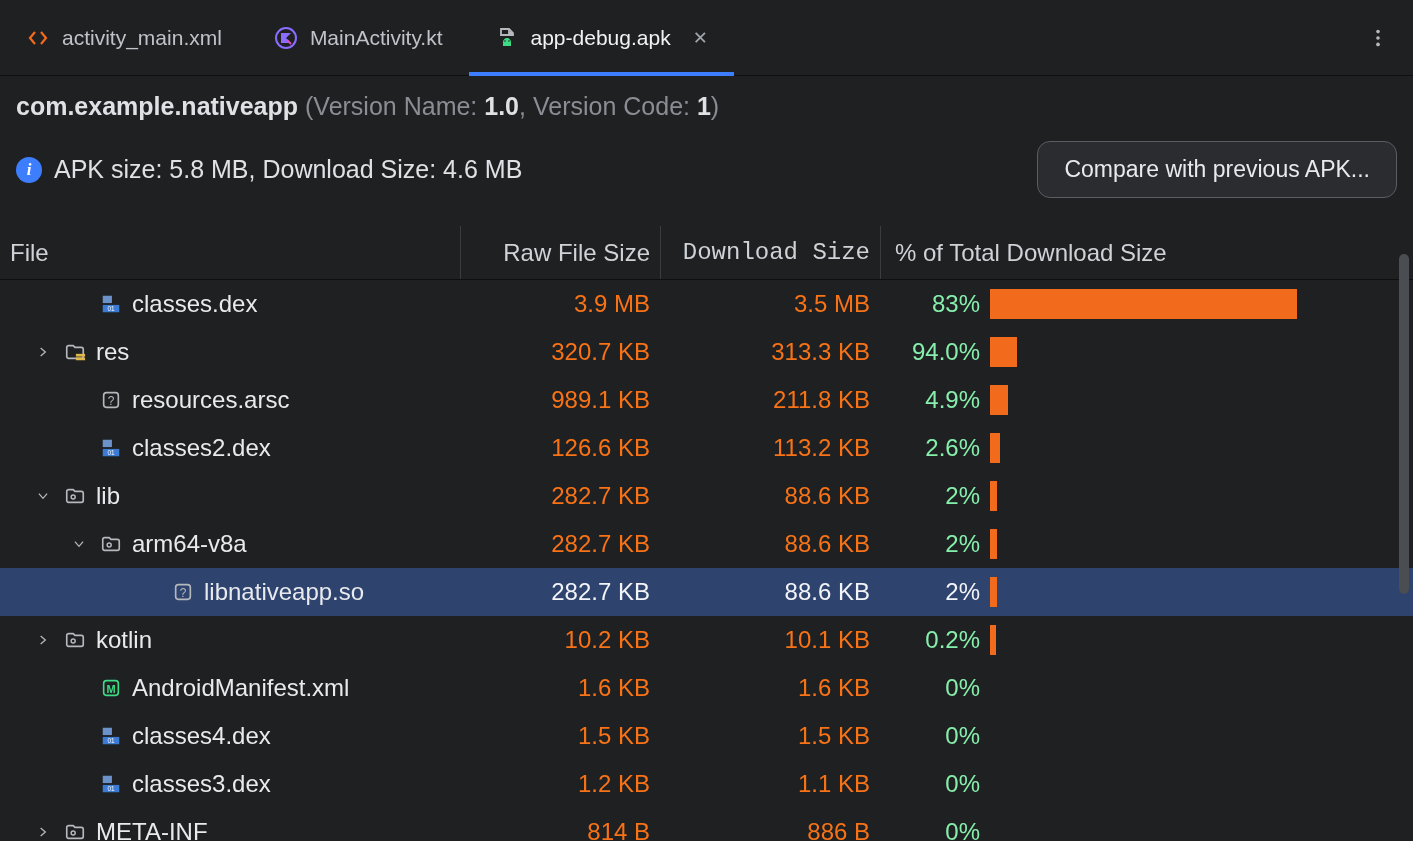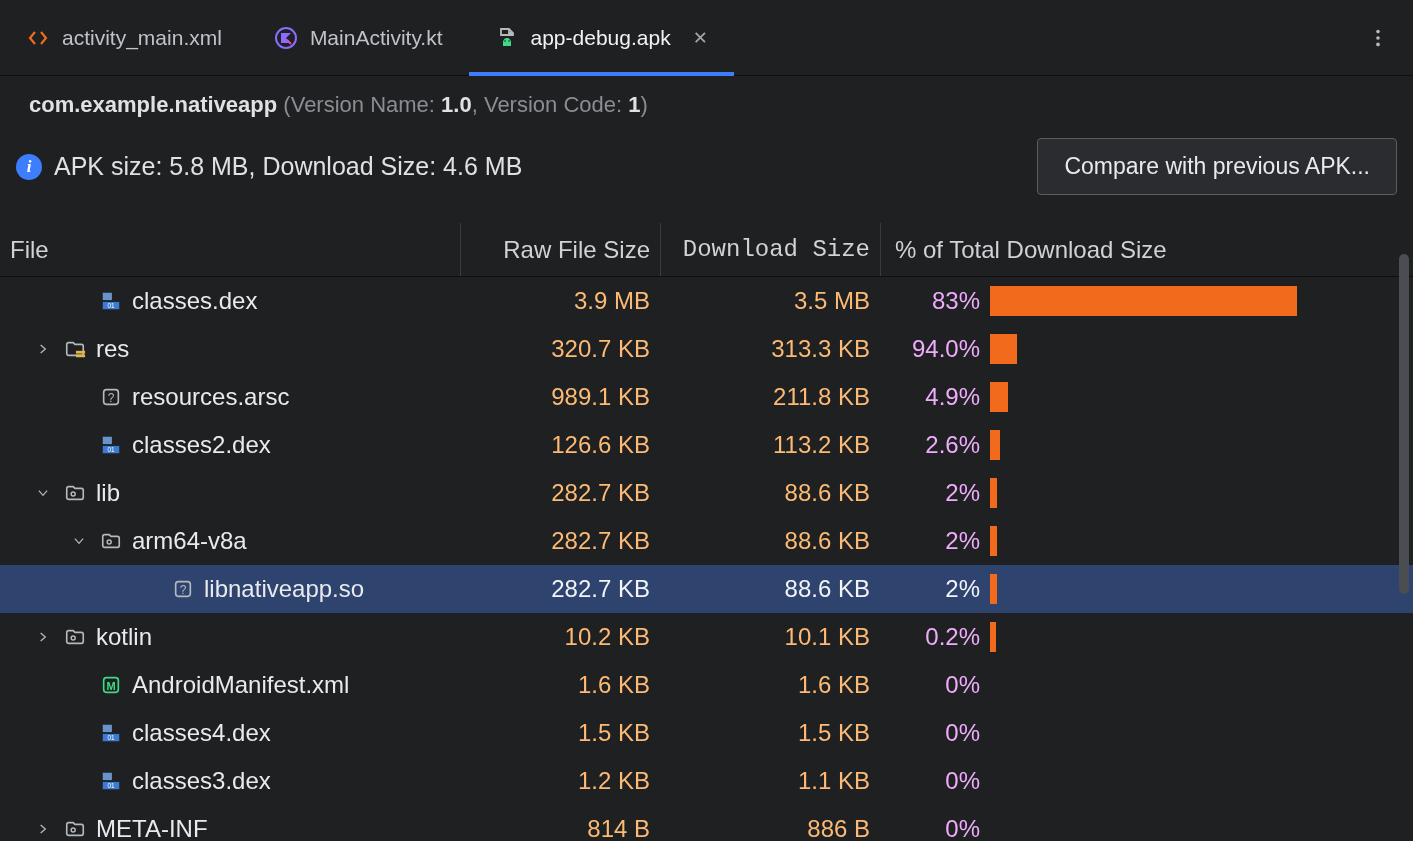--- a/index.html
+++ b/index.html
@@ -46,23 +46,22 @@
 .tab .icon { width: 24px; height: 24px; display:flex; align-items:center; justify-content:center; }
 .tab .close { color: #a0a4ab; font-size: 18px; margin-left: 10px; }
 .tabs .spacer { flex: 1; }
 .tabs .more { padding: 0 24px; color:#a0a4ab; }
 
 
 .header {
   padding: 16px 16px 4px 16px;
 }
 .pkg-line {
-  font-size: 22px;
+  font-size: 25px;
   color: #dfe1e5;
-  margin-left: 13px;
 }
 .pkg-line .pkg { font-weight: 600; }
 .pkg-line .dim { color: #8a8e94; }
 .pkg-line .val { color: #dfe1e5; font-weight: 600; }
 
 .size-row {
   display:flex;
   align-items:center;
   margin-top: 20px;
   gap: 12px;
@@ -79,21 +78,21 @@
   font-style: italic;
 }
 .size-text { font-size: 25px; }
 .size-text b { font-weight: 400; }
 .size-row .grow { flex:1; }
 .compare-btn {
   border: 1px solid #5a5d62;
   background: #2a2c30;
   color: #e8eaed;
   padding: 14px 26px;
-  border-radius: 4px;
+  border-radius: 13px;
   font-size: 23px;
   cursor: pointer;
 }
 
 
 .table {
   margin-top: 24px;
 }
 .thead {
   display:grid;
@@ -121,22 +120,22 @@
 }
 .row.selected { background: #2e436e; }
 .row .file {
   display:flex; align-items:center; gap: 10px;
   color:#e8eaed;
   padding-right: 10px;
 }
 .row .file .indent { display:inline-block; }
 .row .file .arrow { width:18px; color:#b5b8bd; display:inline-flex; }
 .row .file .icon { width:22px; height:22px; display:inline-flex; align-items:center; justify-content:center; }
-.row .raw, .row .dl { text-align:right; padding-right: 10px; color:#fdba74; }
-.row .pct { text-align:right; padding-right: 10px; color:#f0abfc; }
+.row .raw, .row .dl { text-align:right; padding-right: 10px; color:#f97316; }
+.row .pct { text-align:right; padding-right: 10px; color:#86efac; }
 .row.selected .pct, .row.selected .raw, .row.selected .dl { color:#f2f4f8; }
 .row .bar-cell { display:flex; align-items:center; }
 .row .bar { height: 30px; background:#f26b1d; }
 
 .scrollbar {
   position:absolute;
   right: 4px;
   top: 254px;
   width: 10px;
   height: 340px;

